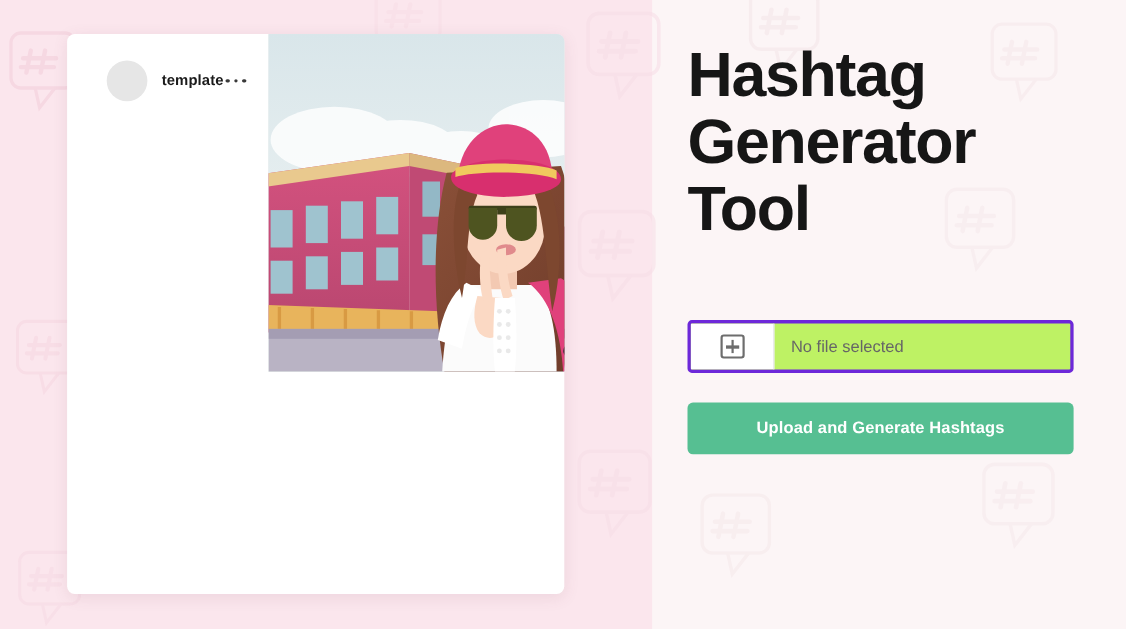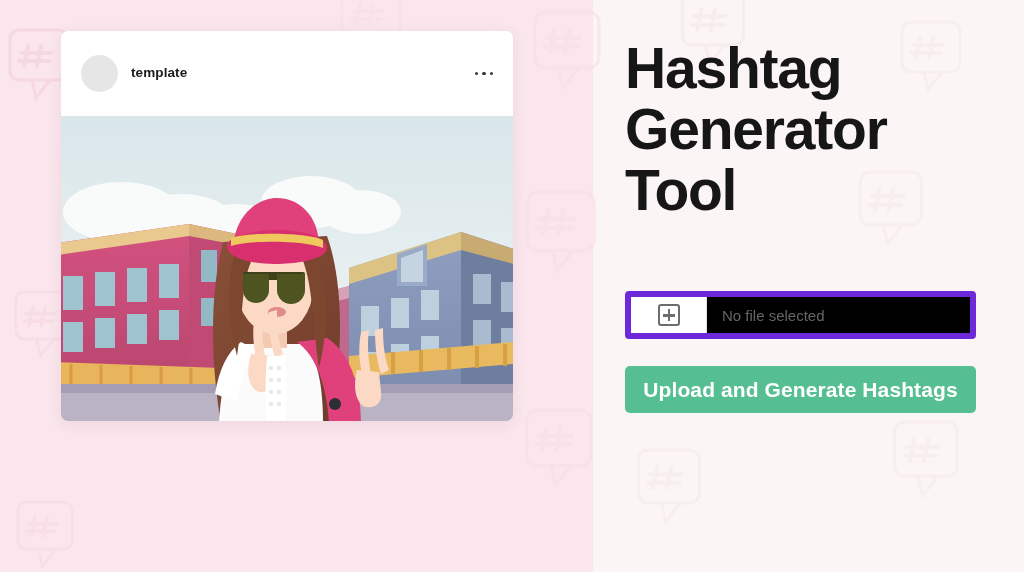--- a/index.html
+++ b/index.html
@@ -15,26 +15,26 @@
   .panel-left  { position:absolute; left:0;     top:0; width:593px; height:572px; background:#fbe6ed; }
   .panel-right { position:absolute; left:593px; top:0; width:431px; height:572px; background:#fcf5f6; }
 
   .pattern { position:absolute; inset:0; overflow:hidden; pointer-events:none; }
   .bub { position:absolute; }
   .bub svg { display:block; }
 
   
   .ig-card {
     position:absolute; left:61px; top:31px;
-    width:452px; height:390px;
+    width:452px; height:509px;
     background:#ffffff;
     border-radius:7px;
     box-shadow:0 3px 14px rgba(120,70,90,.10);
     overflow:hidden;
-    display:flex; flex-direction:column;
+    display:flex; flex-direction:row;padding-left:16px;
   }
 
   .ig-head { height:85px; display:flex; align-items:center; padding:0 18px 0 20px; flex:0 0 auto; }
   .avatar { width:37px; height:37px; border-radius:50%; background:#e6e6e6; flex:0 0 auto; }
   .ig-head-text { margin-left:13px; flex:1 1 auto; min-width:0; }
   .ig-user { font-size:13.5px; font-weight:bold; color:#1b1b1b; line-height:1.25; letter-spacing:.1px; }
   .ig-loc  { font-size:13px; color:#2c2c2c; line-height:1.35; margin-top:1px; }
   .ig-more { display:flex; gap:4px; align-items:center; padding:6px 2px; }
   .ig-more i { width:3.5px; height:3.5px; border-radius:50%; background:#3a3a3a; display:block; }
 
@@ -56,21 +56,21 @@
   .right-wrap { position:absolute; left:593px; top:0; width:514px; height:572px; }
   .title {
     position:absolute; left:32px; top:38px; width:370px;
     font-size:57px; line-height:61px; font-weight:bold;
     color:#161616; letter-spacing:-1.2px;
   }
 
   .file-row {
     position:absolute; left:32px; top:291px;
     width:351px; height:48px;
-    background:#000000; border:6px solid #6d28d9; border-radius:4px;
+    background:#bef264; border:3px solid #6d28d9; border-radius:4px;
     display:flex; align-items:stretch; overflow:hidden;
   }
   .file-btn {
     width:76px; flex:0 0 auto; border-right:1px solid #e3e3e3;
     display:flex; align-items:center; justify-content:center; background:#fff;
   }
   .plus-box {
     width:22px; height:22px; border:2px solid #6d6d6d; border-radius:3px;
     position:relative;
   }
@@ -78,21 +78,21 @@
     content:""; position:absolute; background:#6d6d6d;
   }
   .plus-box:before { left:3px; right:3px; top:8px; height:2.5px; }
   .plus-box:after  { top:3px; bottom:3px; left:8px; width:2.5px; }
   .file-label { flex:1 1 auto; display:flex; align-items:center; padding-left:15px; font-size:15px; color:#666; }
 
   .upload-btn {
     position:absolute; left:32px; top:366px;
     width:351px; height:47px;
     background:#56bf92; border:none; border-radius:5px;
-    color:#ffffff; font-size:21px; font-weight:bold; letter-spacing:.1px;
+    color:#ffffff; font-size:15px; font-weight:bold; letter-spacing:.1px;
     cursor:pointer; font-family:"Liberation Sans", sans-serif;
   }
 
   .footnote {
     position:absolute; left:0; top:498px; width:431px;
     text-align:center; font-size:13.5px; color:#4a4a4a;
   }
 </style>
 </head>
 <body>

